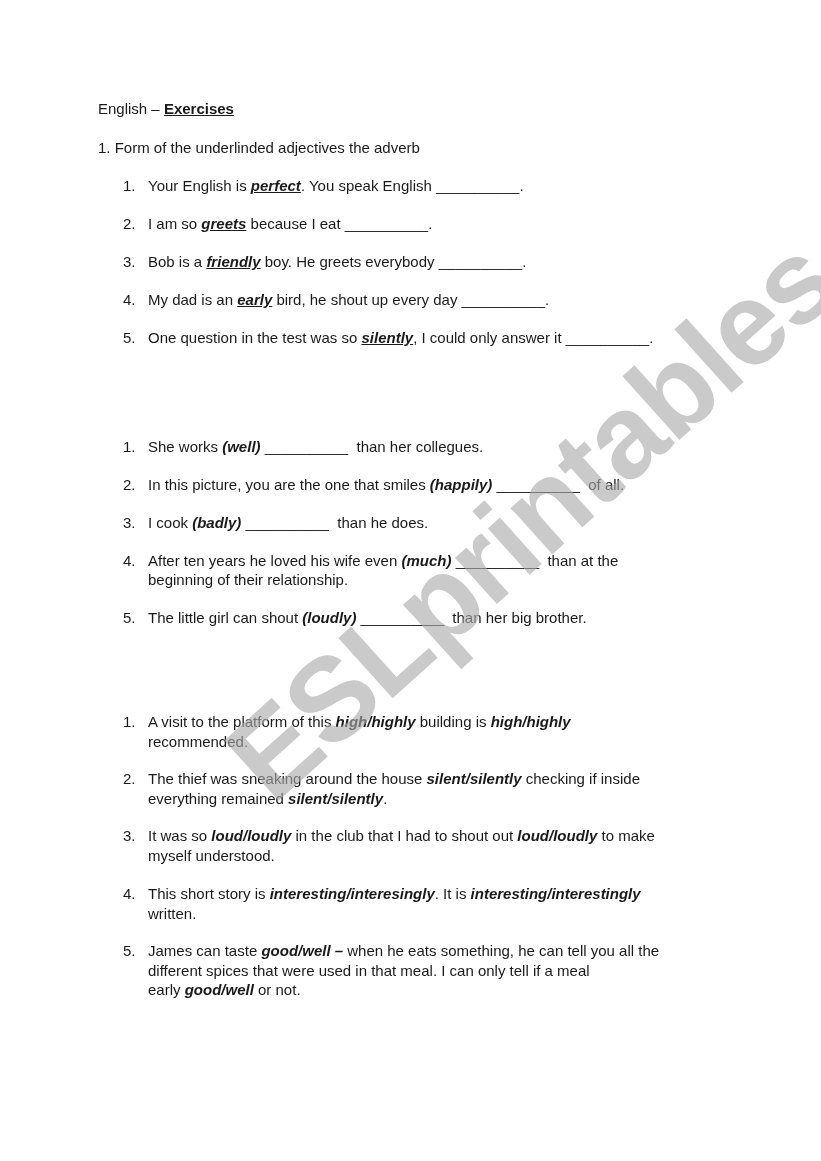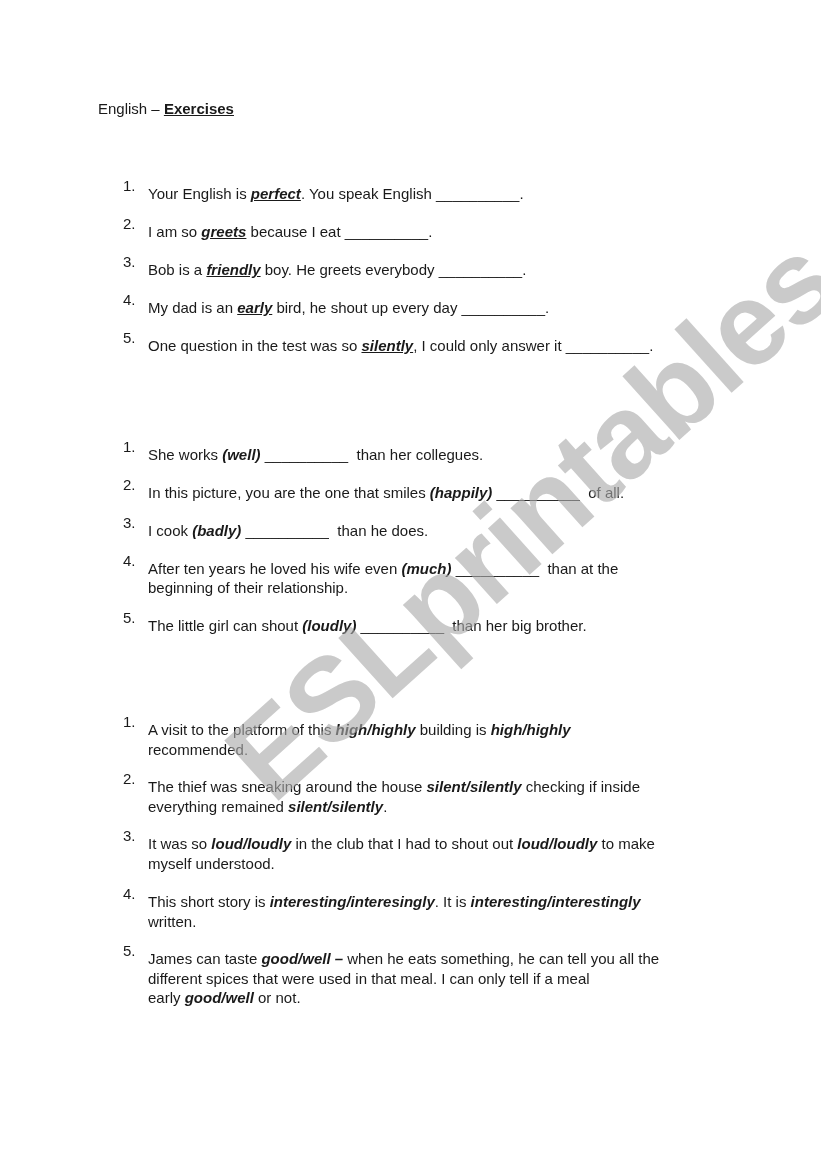--- a/index.html
+++ b/index.html
@@ -3,40 +3,41 @@
 <meta charset="utf-8">
 <style>
   html, body { margin: 0; padding: 0; background: #ffffff; }
   body { width: 821px; height: 1161px; position: relative; overflow: hidden;
          font-family: "Liberation Sans", sans-serif; color: #1a1a1a; font-size: 15px; }
   .page { position: absolute; left: 0; top: 0; width: 821px; height: 1161px; padding-left: 32px; }
   .line { position: absolute; white-space: nowrap; line-height: 19px; }
   .title { left: 98px; top: 99px; }
   .sec { left: 98px; }
   .num { position: absolute; left: 123px; white-space: nowrap; line-height: 19px; }
-  .txt { position: absolute; left: 148px; white-space: nowrap; line-height: 19.5px; margin-top: 8px; }
+  .txt { position: absolute; left: 148px; white-space: nowrap; line-height: 19.5px; }
   b.u { text-decoration: underline; }
   .bi { font-weight: bold; font-style: italic; }
   .biu { font-weight: bold; font-style: italic; text-decoration: underline; }
   .b { font-weight: bold; }
   .watermark { position: absolute; left: 60px; top: 540px; width: 900px; height: 200px;
                transform-origin: 0 0; transform: rotate(-42deg) translate(-20px, 240px);
                font-family: "Liberation Sans", sans-serif; font-weight: bold; font-size: 118px;
                color: rgba(170,170,170,0.62); white-space: nowrap; letter-spacing: -2px;
                pointer-events: none; line-height: 1; }
 </style>
 </head>
 <body>
 
 <div class="page">
 
   <div class="line title">
     <span>English – </span><b class="u">Exercises</b>
   </div>
 
+  <div class="line sec" style="top:138px">1. Form of the underlinded adjectives the adverb</div>
 
   <div>
     <div>
       <span class="num" style="top:176px">1.</span>
       <span class="txt" style="top:176px"><span>Your English is </span><span class="biu">perfect</span><span>. You speak English __________.</span></span>
     </div>
     <div>
       <span class="num" style="top:214px">2.</span>
       <span class="txt" style="top:214px"><span>I am so </span><span class="biu">greets</span><span> because I eat __________.</span></span>
     </div>

